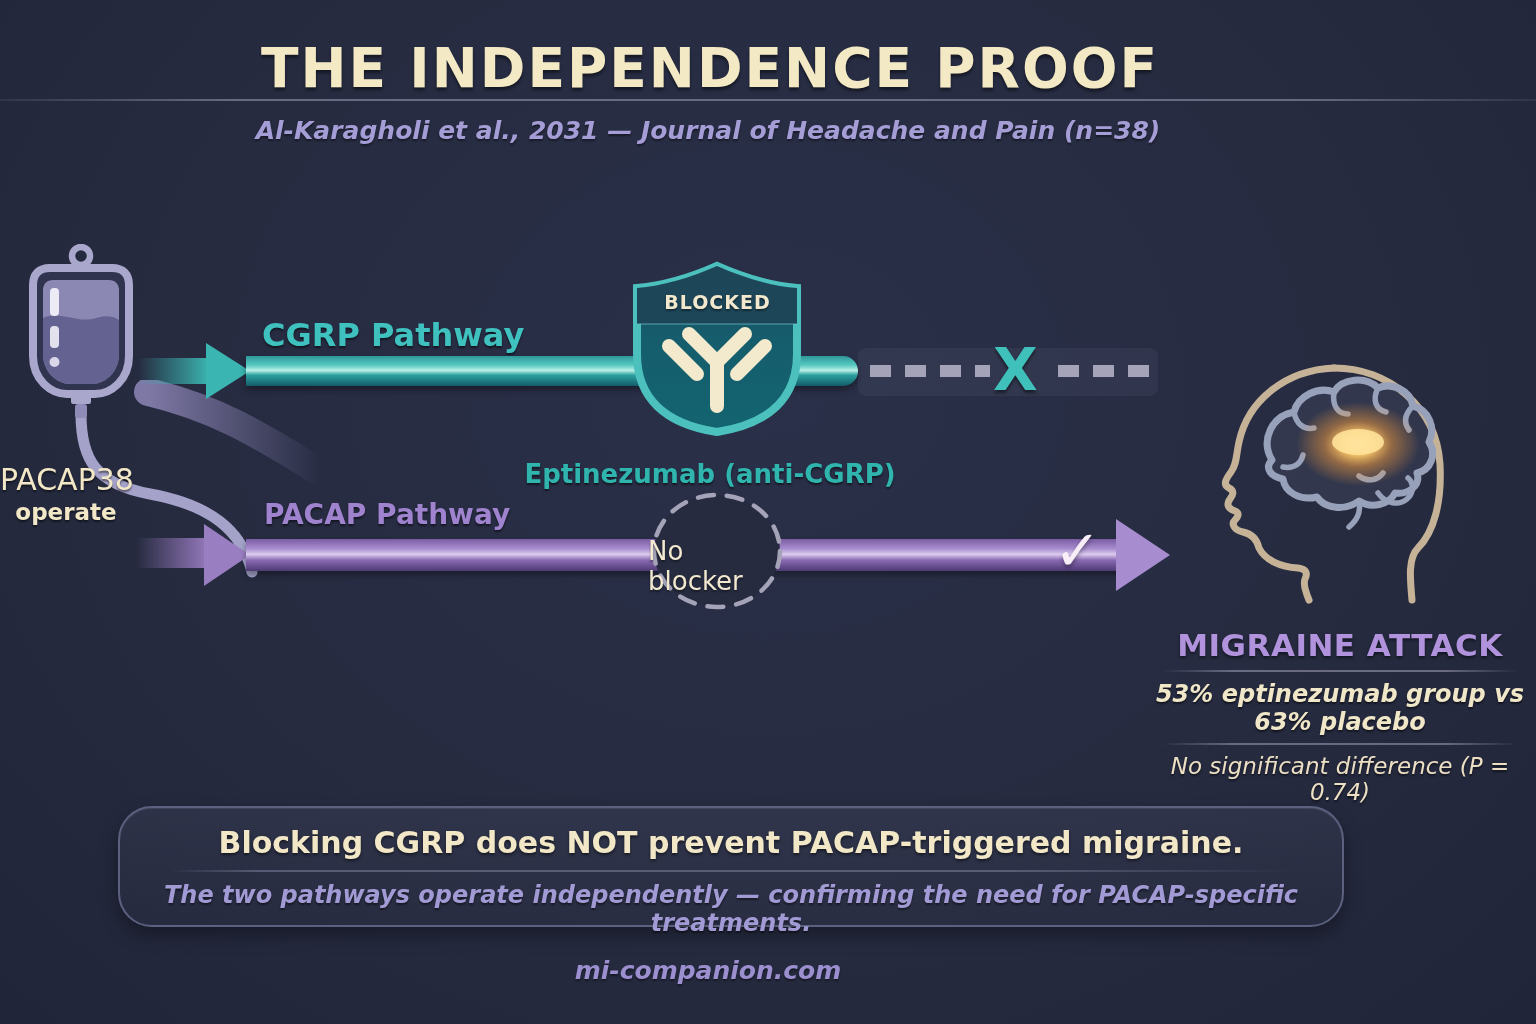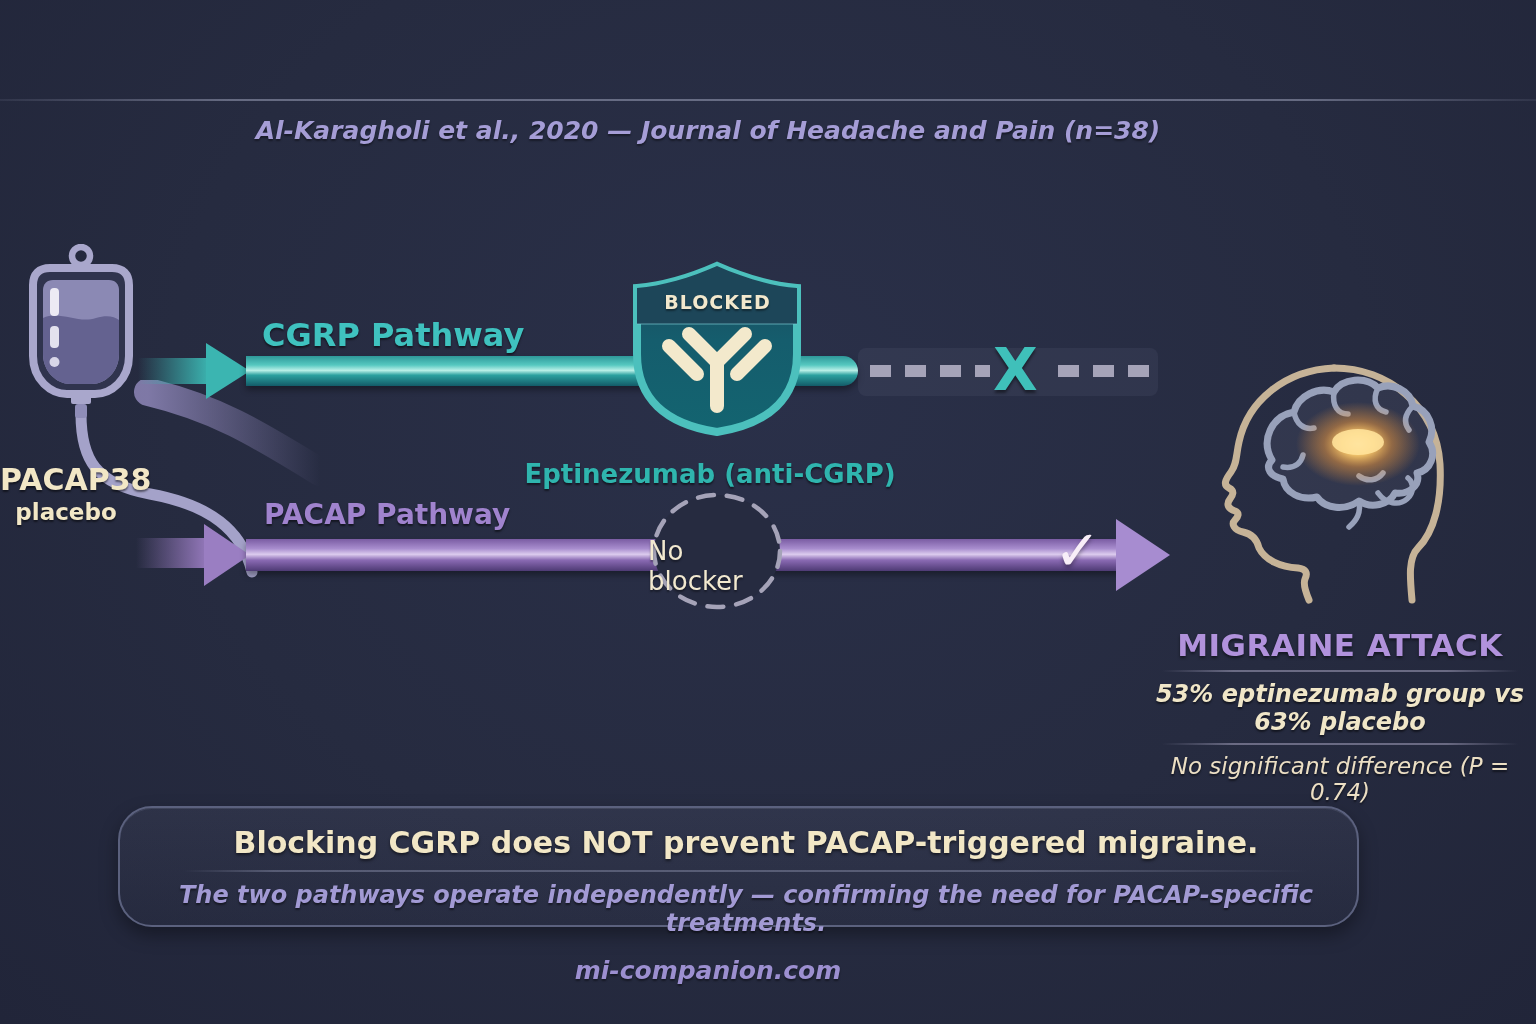--- a/index.html
+++ b/index.html
@@ -19,21 +19,21 @@
     left:0;top:99px;width:1536px;height:2px;
     background:linear-gradient(90deg, rgba(140,145,170,.12), rgba(165,170,195,.5) 15%, rgba(165,170,195,.5) 85%, rgba(140,145,170,.12));
   }
   .subtitle{
     left:0;top:116px;width:1416px;text-align:center;
     font-size:25px;font-style:italic;font-weight:bold;color:#a59dd6;
     text-shadow:0 2px 2px rgba(0,0,0,.4);
   }
   
   .src-label{left:0;top:462px;width:132px;text-align:center;color:#f2e7c6;text-shadow:0 2px 2px rgba(0,0,0,.5);}
-  .src-line1{font-size:30px;font-weight:bold;text-align:right;}
+  .src-line1{font-size:30px;font-weight:normal;text-align:right;}
   .src-line2{font-size:23px;font-weight:bold;margin-top:2px;}
   
   .cgrp-label{left:262px;top:316px;font-size:32px;font-weight:bold;color:#3fc2bf;text-shadow:0 2px 2px rgba(0,0,0,.5);}
   .pacap-label{left:264px;top:498px;font-size:28px;font-weight:bold;color:#a083ce;text-shadow:0 2px 2px rgba(0,0,0,.5);}
   
   .cgrp-tail{left:138px;top:358px;width:72px;height:26px;
     background:linear-gradient(90deg, rgba(59,181,177,0), #3bb5b1);}
   .cgrp-head{left:206px;top:343px;width:0;height:0;
     border-top:28px solid transparent;border-bottom:28px solid transparent;border-left:44px solid #3bb5b1;}
   .cgrp-bar{left:246px;top:356px;width:612px;height:30px;border-radius:0 16px 16px 0;
@@ -71,36 +71,37 @@
   .outcome-title{font-size:31px;font-weight:bold;letter-spacing:.5px;color:#b192dc;text-shadow:0 2px 3px rgba(0,0,0,.5);}
   .outcome-div{width:356px;height:2px;margin:7px auto 8px auto;
     background:linear-gradient(90deg, rgba(190,185,215,0), rgba(190,185,215,.45) 20%, rgba(190,185,215,.45) 80%, rgba(190,185,215,0));}
   .outcome-stat{font-size:24px;font-weight:bold;font-style:italic;color:#f0e6c8;text-shadow:0 2px 2px rgba(0,0,0,.5);}
   .outcome-sig{font-size:23px;font-style:italic;color:#ecdfc4;text-shadow:0 2px 2px rgba(0,0,0,.5);}
   
   .conclusion{left:118px;top:806px;width:1222px;height:117px;border-radius:34px;
     border:2.5px solid #5b617e;
     background:linear-gradient(180deg, rgba(130,135,165,0.10), rgba(130,135,165,0.03));
     box-shadow:0 8px 18px rgba(0,0,0,.35), inset 0 1px 0 rgba(200,205,230,.12);
-    text-align:center;padding-left:15px;}
+    text-align:center;}
   .conclusion-headline{margin-top:17px;font-size:30px;font-weight:bold;color:#f2e7c6;text-shadow:0 2px 3px rgba(0,0,0,.5);}
   .conclusion-div{width:92%;height:2px;margin:10px auto 9px auto;
     background:linear-gradient(90deg, rgba(170,175,205,0), rgba(170,175,205,.35) 8%, rgba(170,175,205,.35) 75%, rgba(170,175,205,0));}
   .conclusion-subline{font-size:24px;font-style:italic;font-weight:bold;color:#a29ad4;text-shadow:0 2px 2px rgba(0,0,0,.45);}
   
   .footer{left:0;top:956px;width:1416px;text-align:center;
     font-size:25px;font-style:italic;font-weight:bold;color:#9c8fd0;text-shadow:0 2px 2px rgba(0,0,0,.4);}
 </style>
 </head>
 <body>
 
 <div id="canvas">
 
+  <div class="abs title">THE INDEPENDENCE PROOF</div>
   <div class="abs title-divider"></div>
-  <div class="abs subtitle">Al-Karagholi et al., 2020 — Journal of Headache and Pain (n=38)</div>
+  <div class="abs subtitle">Al-Karagholi et al., 2031 — Journal of Headache and Pain (n=38)</div>
 
   <svg class="abs" style="left:0;top:380px;" width="420" height="240" viewBox="0 0 420 240">
     <defs>
       <linearGradient id="fadePurple" x1="0" y1="0" x2="1" y2="0">
         <stop offset="0" stop-color="#8e86b8" stop-opacity="0.85"></stop>
         <stop offset="1" stop-color="#8e86b8" stop-opacity="0"></stop>
       </linearGradient>
     </defs>
     <path d="M148,12 C215,28 255,52 320,92" fill="none" stroke="url(#fadePurple)" stroke-width="28" stroke-linecap="round"></path>
     <path d="M81,34 C81,80 96,104 150,114 C210,125 242,150 252,192" fill="none" stroke="#a4a2c9" stroke-width="11" stroke-linecap="round"></path>
@@ -113,21 +114,21 @@
     <path d="M21,74 C38,66 56,80 74,74 C84,71 92,72 97,76 L97,110 C97,128 83,140 70,140 L48,140 C35,140 21,128 21,110 Z" fill="#646290"></path>
     <rect x="28" y="44" width="9" height="28" rx="4" fill="#eceaf4"></rect>
     <rect x="28" y="82" width="9" height="22" rx="4" fill="#e3e1ee"></rect>
     <circle cx="32.5" cy="118" r="5" fill="#d8d6e8"></circle>
     <rect x="49" y="148" width="20" height="12" rx="2" fill="#a9a7cc"></rect>
     <rect x="53" y="160" width="12" height="14" rx="3" fill="#8f8db8"></rect>
   </svg>
 
   <div class="abs src-label">
     <div class="src-line1">PACAP38</div>
-    <div class="src-line2">placebo</div>
+    <div class="src-line2">operate</div>
   </div>
 
   <div class="abs cgrp-label">CGRP Pathway</div>
   <div class="abs cgrp-tail"></div>
   <div class="abs cgrp-head"></div>
   <div class="abs cgrp-bar"></div>
   <div class="abs dash-band"></div>
   <div class="abs dash-strip dash-left"></div>
   <div class="abs dash-strip dash-right"></div>
   <div class="abs blocked-x">X</div>

